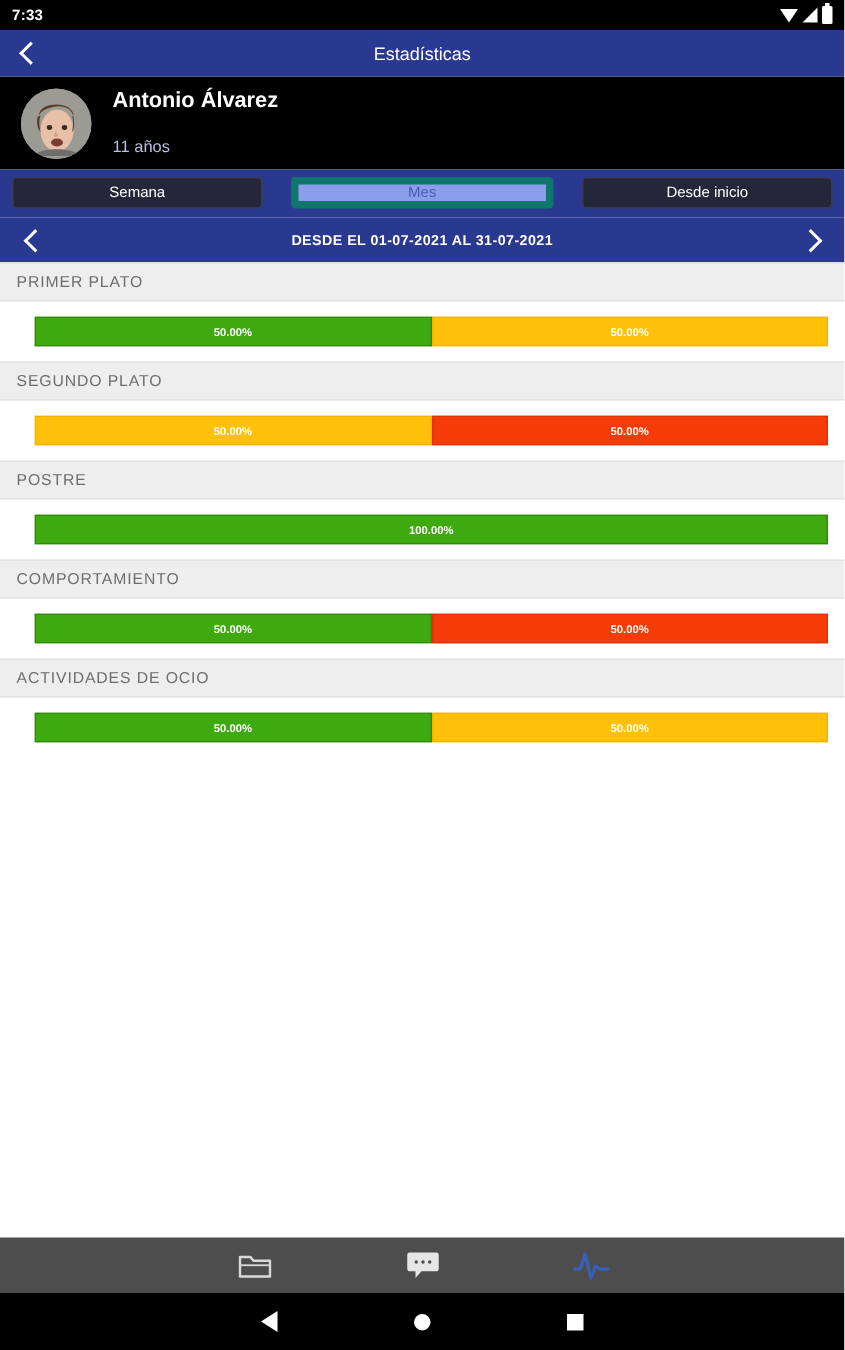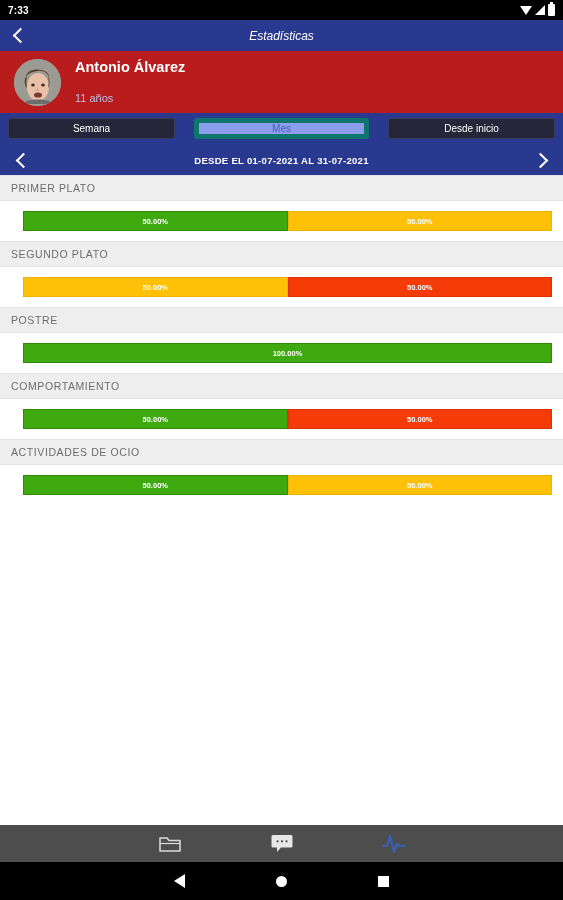--- a/index.html
+++ b/index.html
@@ -88,26 +88,25 @@
     border-right: 2.5px solid #ffffff;
     transform: rotate(-45deg);
   }
   .appbar-title {
     position: absolute;
     left: 0; right: 0;
     text-align: center;
     color: #ffffff;
     font-size: 12px;
     pointer-events: none;
-    font-style: italic;
   }
 
   
   .profile {
-    background: #b91c1c;
+    background: #000000;
     height: 62px;
     display: flex;
     align-items: center;
     padding: 0 0 0 14px;
     box-sizing: border-box;
   }
   .avatar {
     width: 47px;
     height: 47px;
     border-radius: 50%;

